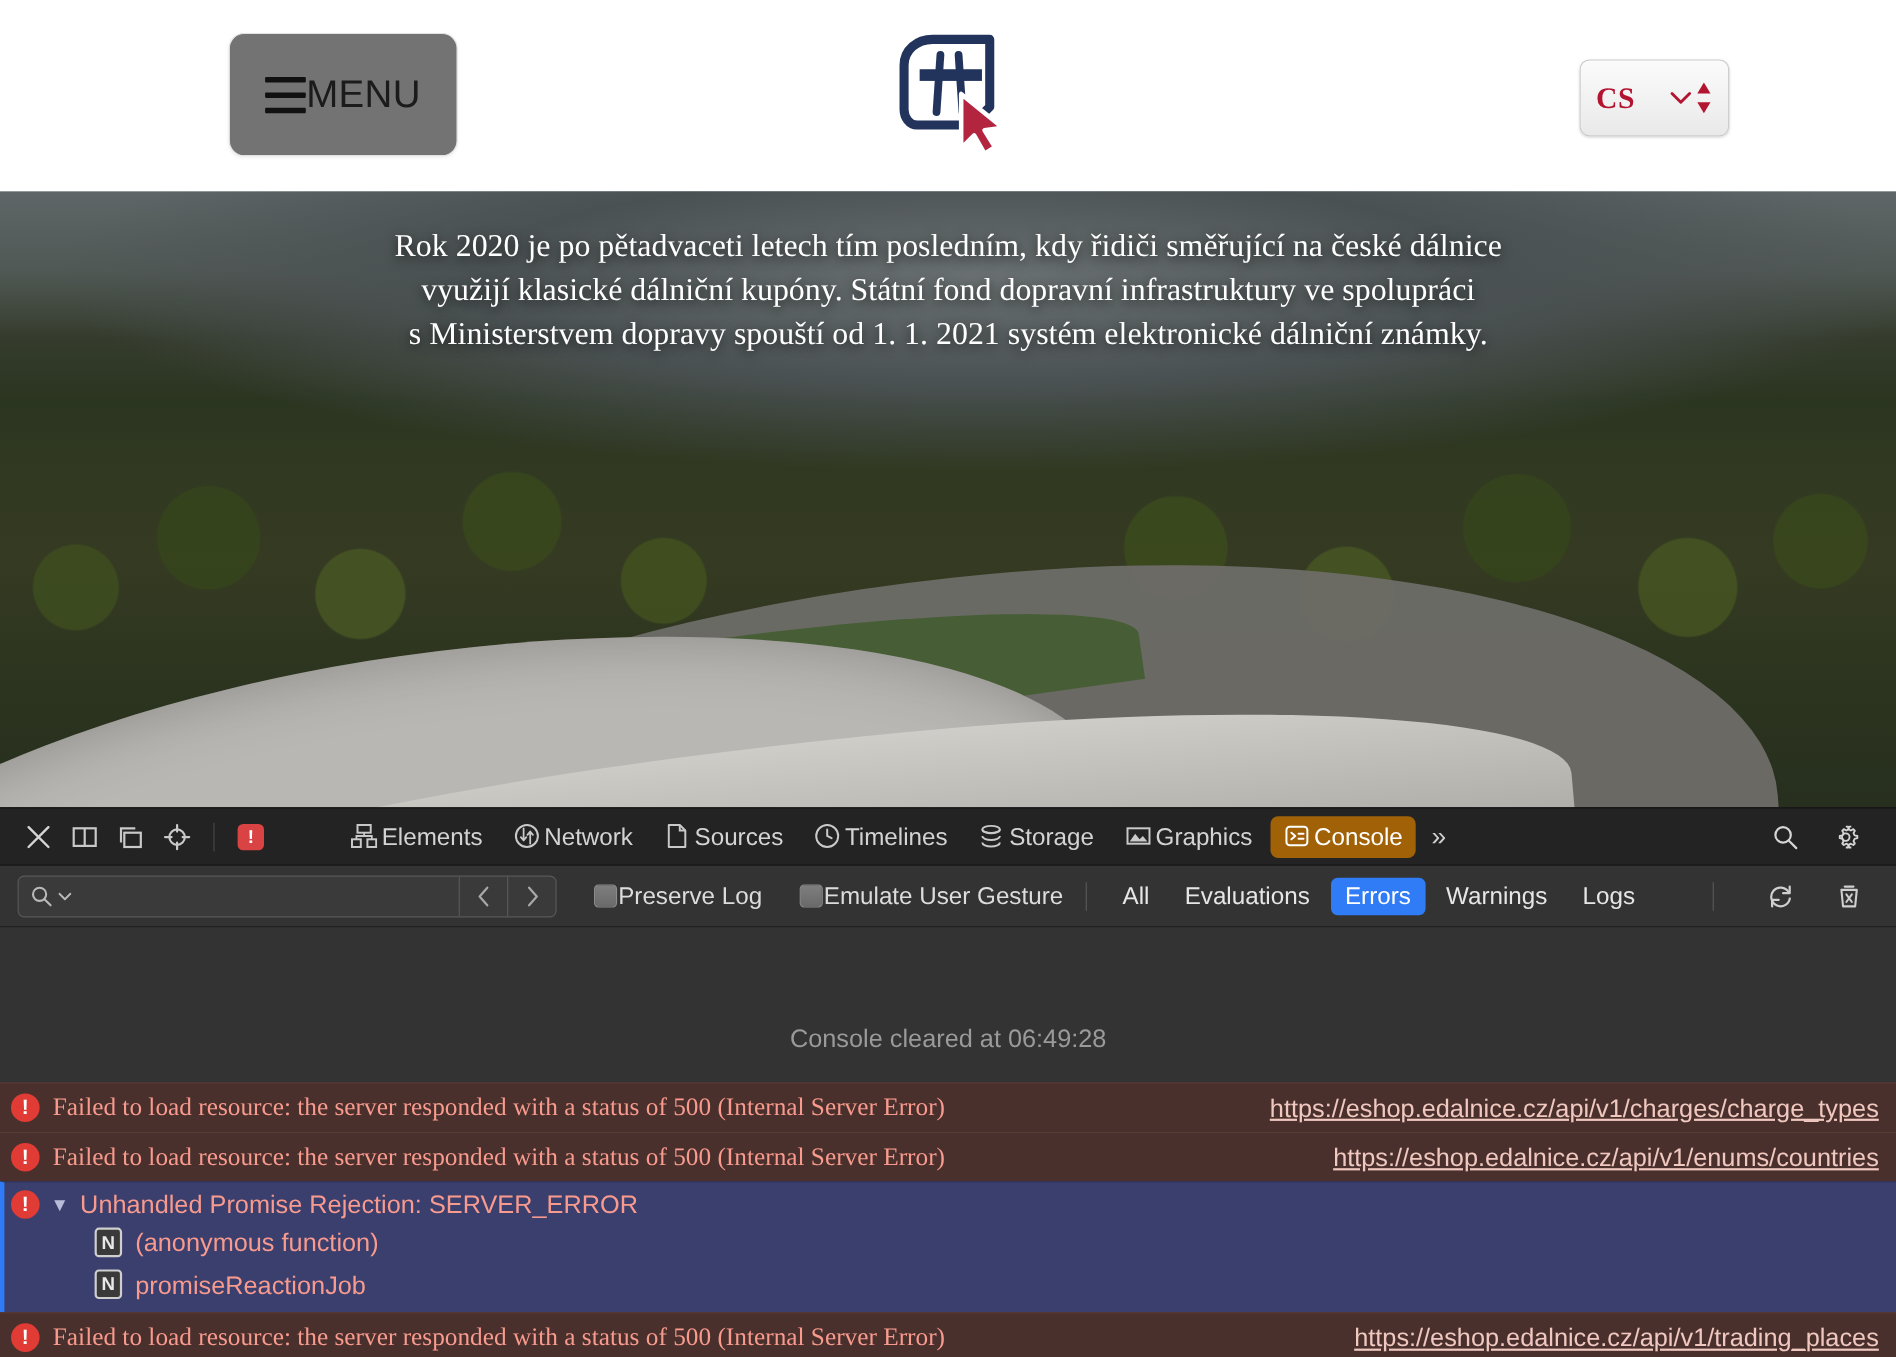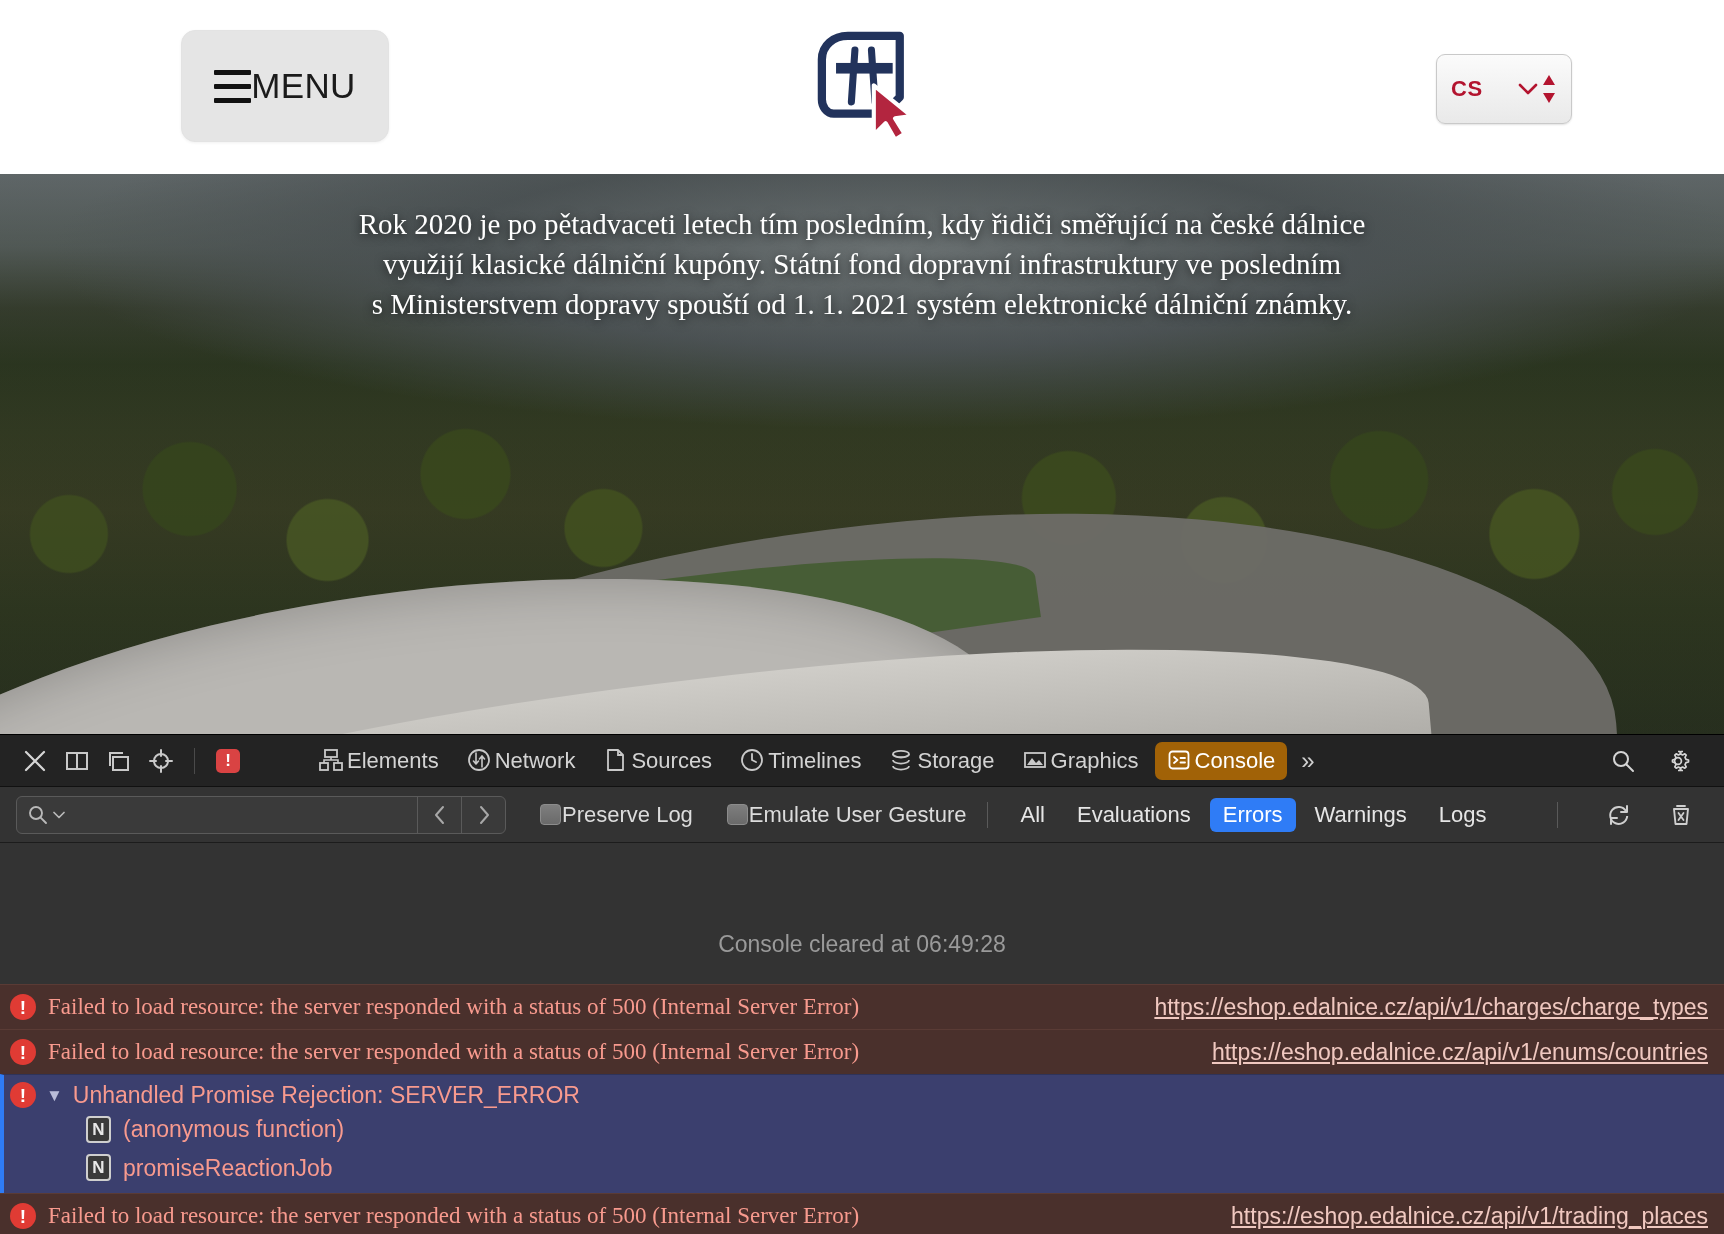--- a/index.html
+++ b/index.html
@@ -11,23 +11,23 @@
   }
 
   
   .page { width: 1724px; height: 734px; background: #ffffff; position: relative; }
 
   .site-header {
     height: 174px; background: #fff; position: relative;
     display: flex; align-items: center;
   }
   .menu-btn {
-    position: absolute; left: 181px; top: 30px;
+    position: absolute; left: 208px; top: 30px;
     width: 208px; height: 112px;
-    background: #e5e5e5; border: 1px solid #e3e3e3; border-radius: 14px;
+    background: #737373; border: 1px solid #e3e3e3; border-radius: 14px;
     display: flex; align-items: center; justify-content: center; 
     box-shadow: 0 1px 3px rgba(0,0,0,.06);
     cursor: pointer;
   }
   .burger { display: flex; flex-direction: column; gap: 9px; }
   .burger span { display: block; width: 37px; height: 5px; background: #111; border-radius: 1px; }
   .menu-label { font-size: 35px; color: #1b1b1b; letter-spacing: .3px; }
 
   .logo-wrap {
     position: absolute; left: 50%; top: 18px; transform: translateX(-50%);
@@ -37,21 +37,21 @@
 
   .lang-select {
     position: absolute; right: 152px; top: 54px;
     width: 136px; height: 70px;
     border: 1px solid #c9c9c9; border-radius: 9px;
     background: linear-gradient(#fbfbfb,#e9e9e9);
     box-shadow: 0 1px 2px rgba(0,0,0,.12);
     display: flex; align-items: center; padding: 0 14px;
     cursor: pointer;
   }
-  .lang-code { font-size: 22px; font-weight: bold; color: #b3142f; letter-spacing: .5px; }
+  .lang-code { font-size: 27px; font-weight: bold; color: #b3142f; letter-spacing: .5px; font-family: Liberation Serif, serif; }
   .lang-arrows { margin-left: auto; display: flex; align-items: center; gap: 2px; color: #b3142f; }
 
   
   .hero {
     position: relative; height: 560px; overflow: hidden;
     background:
       linear-gradient(rgba(12,16,10,.36), rgba(12,16,10,.36)),
       radial-gradient(ellipse 70% 45% at 52% 14%, #9fa7ac 0%, #6e767c 38%, rgba(110,118,124,0) 70%),
       linear-gradient(#8d969c 0%, #77817f 13%, #4b5440 24%, #3c4a2c 34%, #46502f 46%, #4d5230 60%, #3f4a2b 78%, #36402a 100%);
   }
@@ -259,21 +259,21 @@
 
   <div class="hero">
     <div class="treeline"></div>
     <div class="road-r"></div>
     <div class="greenbelt"></div>
     <div class="road-l"></div>
     <div class="barrier"></div>
     <div class="hero-inner">
       <p>
         <span>Rok 2020 je po pětadvaceti letech tím posledním, kdy řidiči směřující na české dálnice</span><br>
-        <span>využijí klasické dálniční kupóny. Státní fond dopravní infrastruktury ve posledním</span><br>
+        <span>využijí klasické dálniční kupóny. Státní fond dopravní infrastruktury ve spolupráci</span><br>
         <span>s Ministerstvem dopravy spouští od 1. 1. 2021 systém elektronické dálniční známky.</span>
       </p>
     </div>
   </div>
 </div>
 
 <div class="inspector">
 
   <div class="insp-toolbar">
     <div class="tb-icon">

